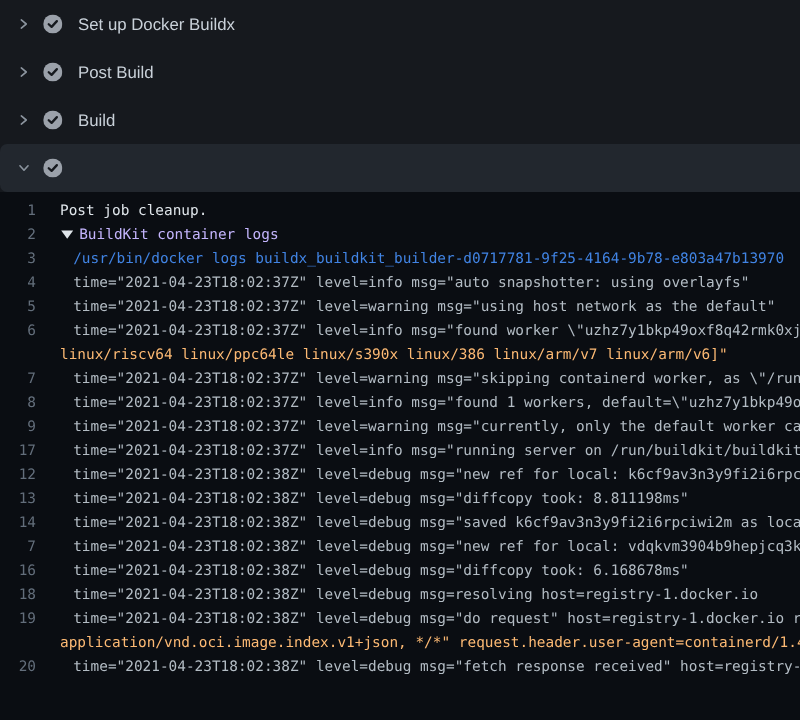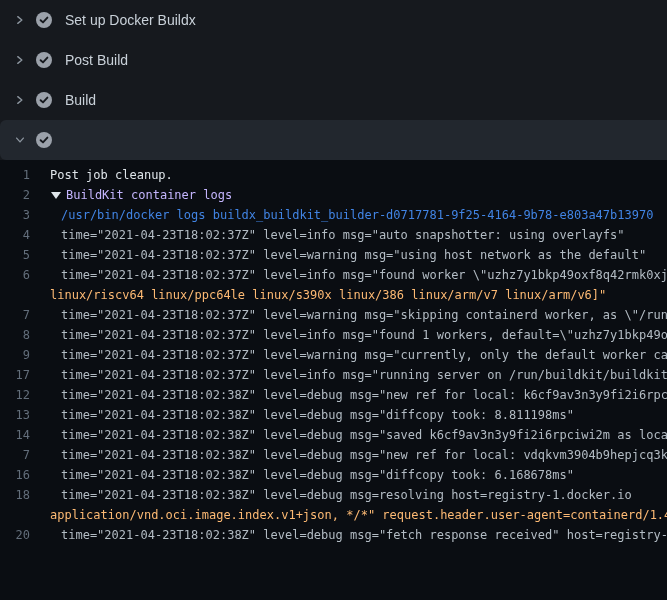--- a/index.html
+++ b/index.html
@@ -192,20 +192,25 @@
     <div class="line detail">
     <span class="num">16</span>
     
     <span class="text">time="2021-04-23T18:02:38Z" level=debug msg="diffcopy took: 6.168678ms"</span>
   </div>
     <div class="line detail">
     <span class="num">18</span>
     
     <span class="text">time="2021-04-23T18:02:38Z" level=debug msg=resolving host=registry-1.docker.io</span>
   </div>
+    <div class="line detail">
+    <span class="num">19</span>
+    
+    <span class="text">time="2021-04-23T18:02:38Z" level=debug msg="do request" host=registry-1.docker.io r</span>
+  </div>
     <div class="line wrap">
     <span class="num"></span>
     
     <span class="text">application/vnd.oci.image.index.v1+json, */*" request.header.user-agent=containerd/1.4</span>
   </div>
     <div class="line detail">
     <span class="num">20</span>
     
     <span class="text">time="2021-04-23T18:02:38Z" level=debug msg="fetch response received" host=registry-</span>
   </div>

